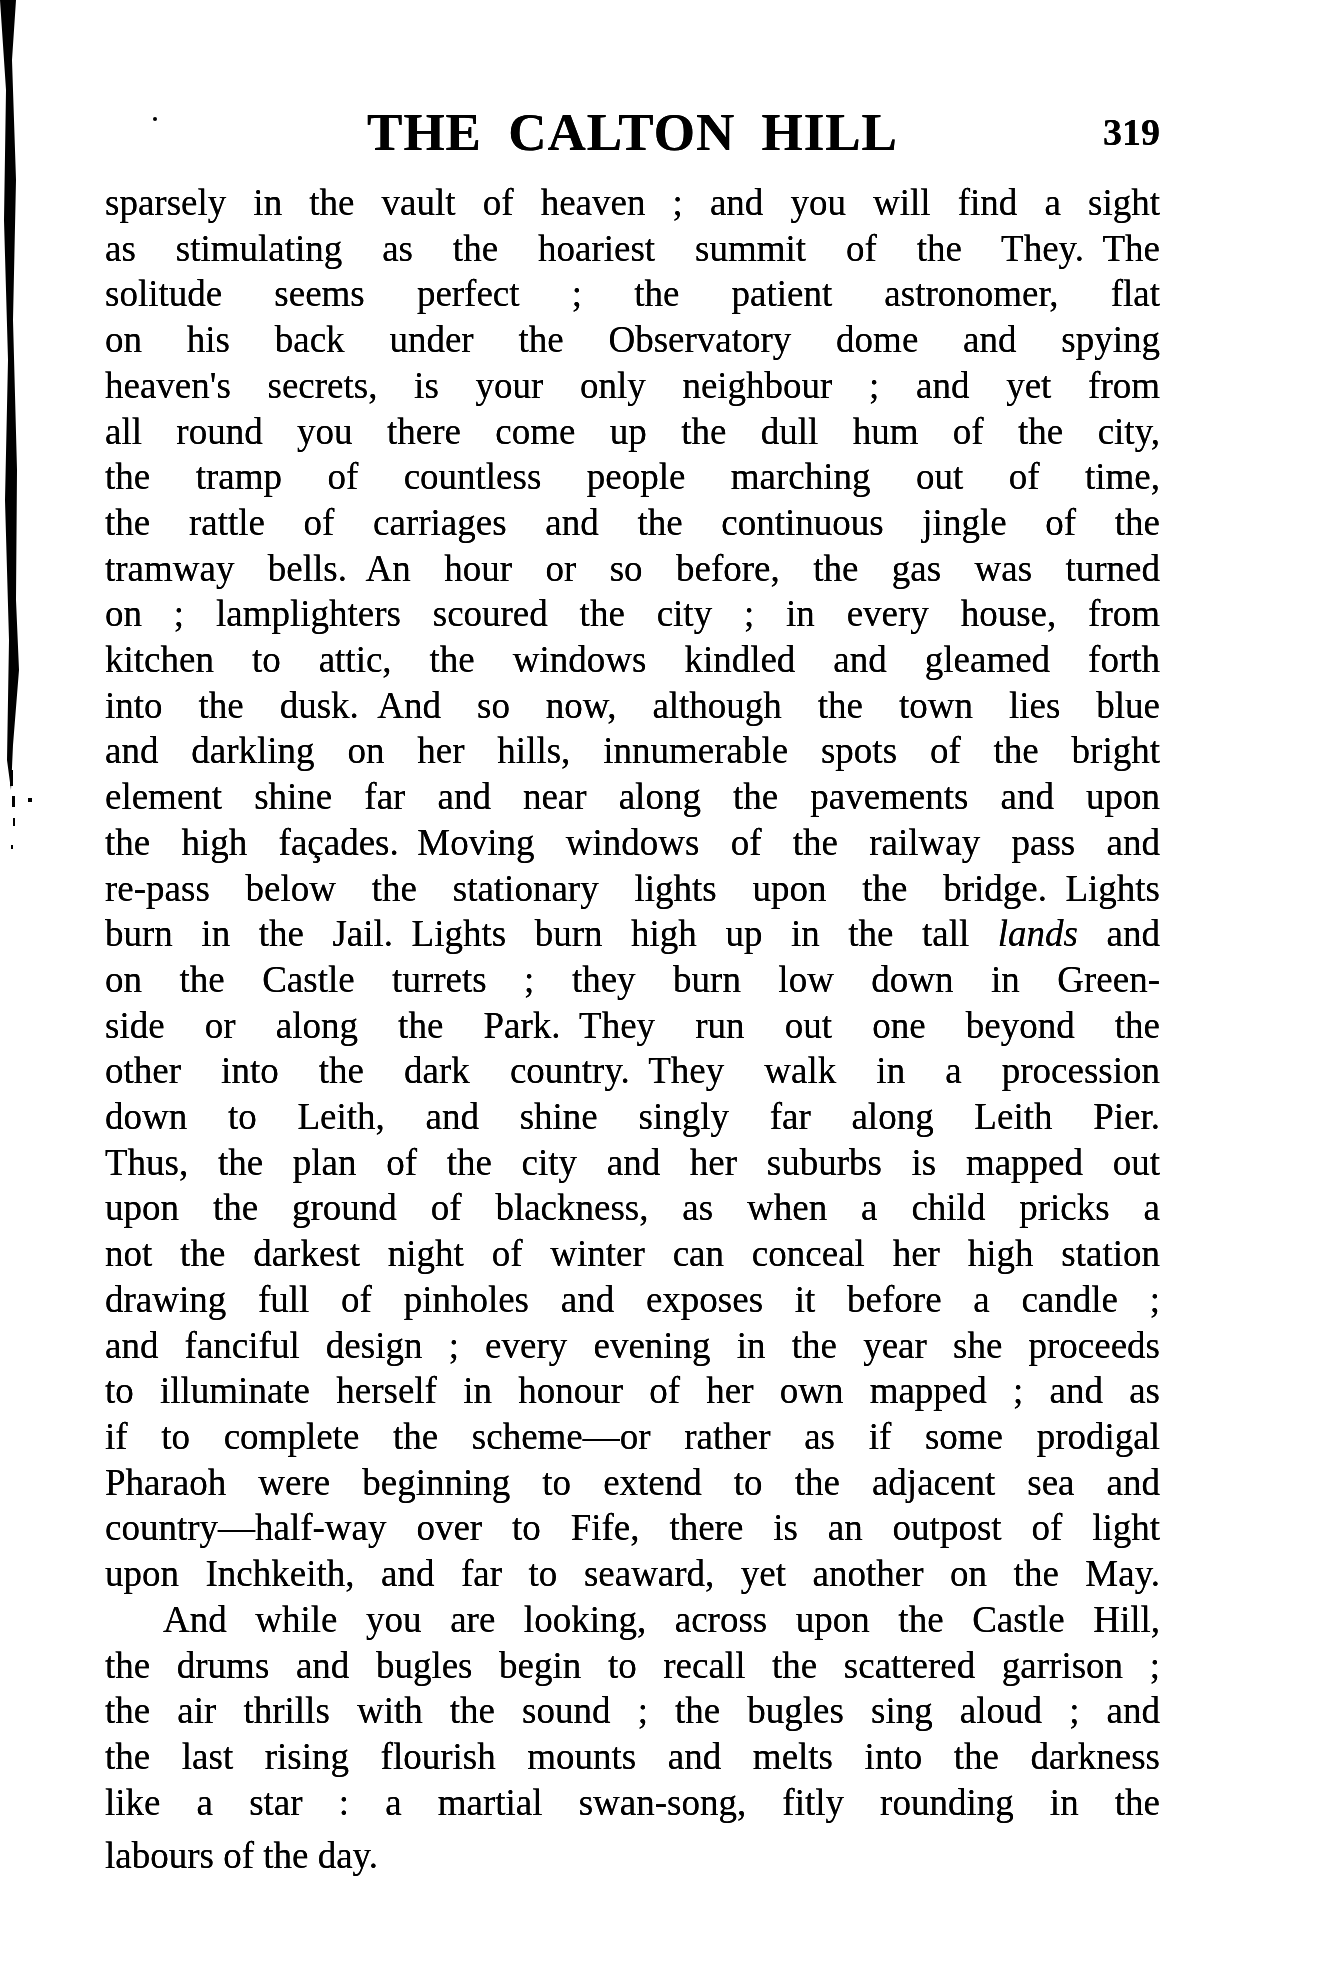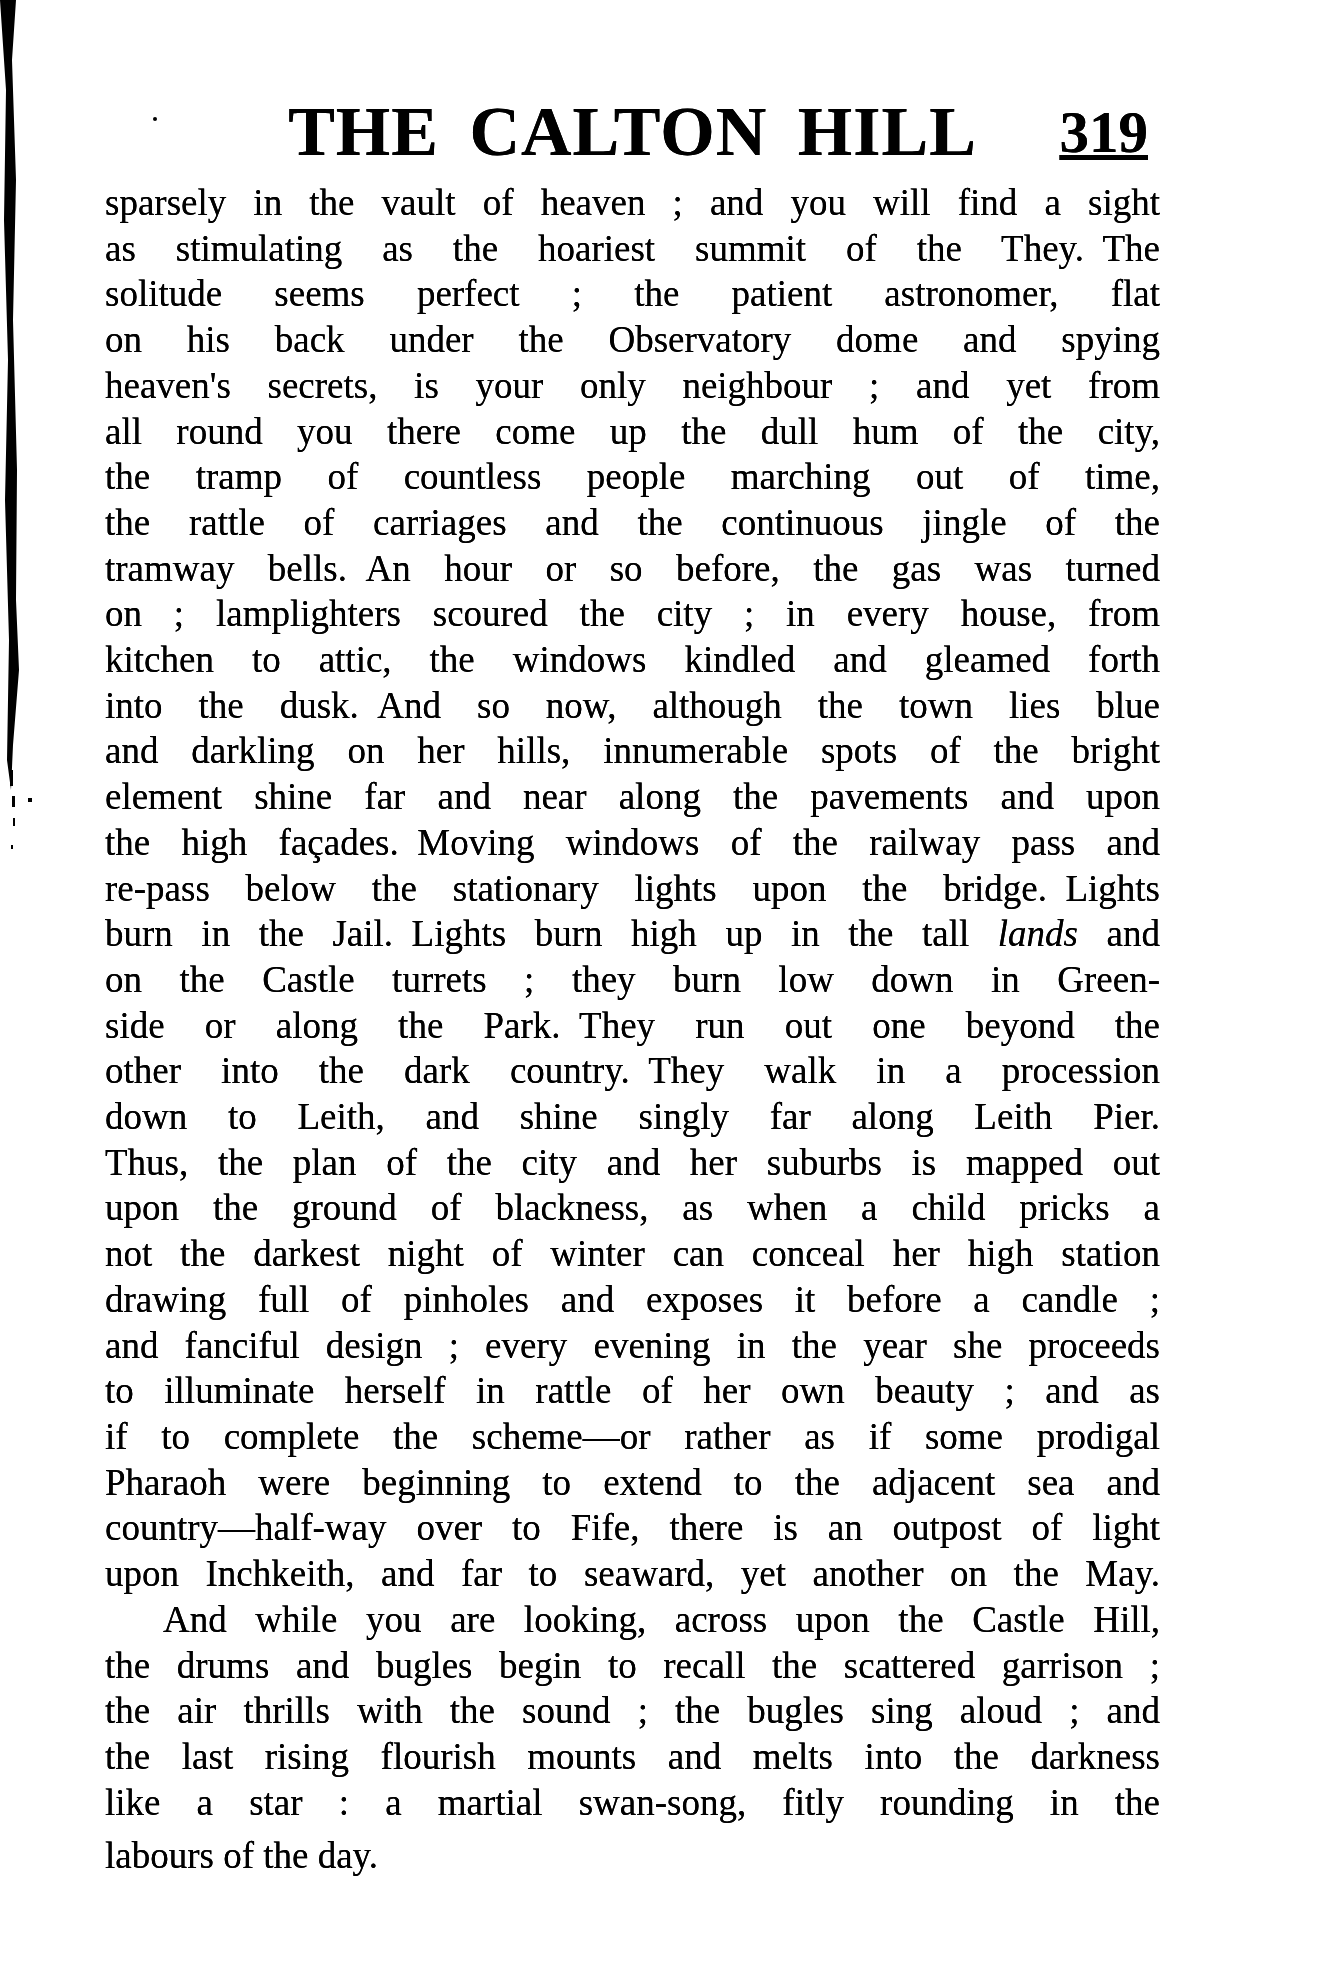--- a/index.html
+++ b/index.html
@@ -36,37 +36,36 @@
     top: 104px;
     width: 1055px;
     height: 56px;
   }
   .header-title {
     position: absolute;
     left: 0;
     right: 0;
     top: 0;
     text-align: center;
-    font-size: 70px;
+    font-size: 53px;
     font-weight: 700;
     letter-spacing: 1px;
     word-spacing: 12px;
     line-height: 56px;
     white-space: nowrap;
     text-shadow: 0 0 0.5px #000;
   }
   .folio {
     position: absolute;
-    right: 12px;
+    right: 0;
     top: 0;
-    font-size: 59px;
+    font-size: 38px;
     font-weight: 700;
     line-height: 56px;
     text-shadow: 0 0 0.5px #000;
-    text-decoration: underline;
   }
   
   .body-text {
     position: absolute;
     left: 105px;
     top: 180px;
     width: 1055px;
     font-size: 37px;
     line-height: 45.7px;
     text-shadow: 0 0 0.5px #000;
@@ -124,21 +123,21 @@
         <div class="line">burn in the Jail. Lights burn high up in the tall <i>lands</i> and</div>
         <div class="line">on the Castle turrets ; they burn low down in Green-</div>
         <div class="line">side or along the Park. They run out one beyond the</div>
         <div class="line">other into the dark country. They walk in a procession</div>
         <div class="line">down to Leith, and shine singly far along Leith Pier.</div>
         <div class="line">Thus, the plan of the city and her suburbs is mapped out</div>
         <div class="line">upon the ground of blackness, as when a child pricks a</div>
         <div class="line">not the darkest night of winter can conceal her high station</div>
         <div class="line">drawing full of pinholes and exposes it before a candle ;</div>
         <div class="line">and fanciful design ; every evening in the year she proceeds</div>
-        <div class="line">to illuminate herself in rattle of her own beauty ; and as</div>
+        <div class="line">to illuminate herself in honour of her own mapped ; and as</div>
         <div class="line">if to complete the scheme—or rather as if some prodigal</div>
         <div class="line">Pharaoh were beginning to extend to the adjacent sea and</div>
         <div class="line">country—half-way over to Fife, there is an outpost of light</div>
         <div class="line">upon Inchkeith, and far to seaward, yet another on the May.</div>
       </div>
       <div class="paragraph">
         <div class="line indent">And while you are looking, across upon the Castle Hill,</div>
         <div class="line">the drums and bugles begin to recall the scattered garrison ;</div>
         <div class="line">the air thrills with the sound ; the bugles sing aloud ; and</div>
         <div class="line">the last rising flourish mounts and melts into the darkness</div>

